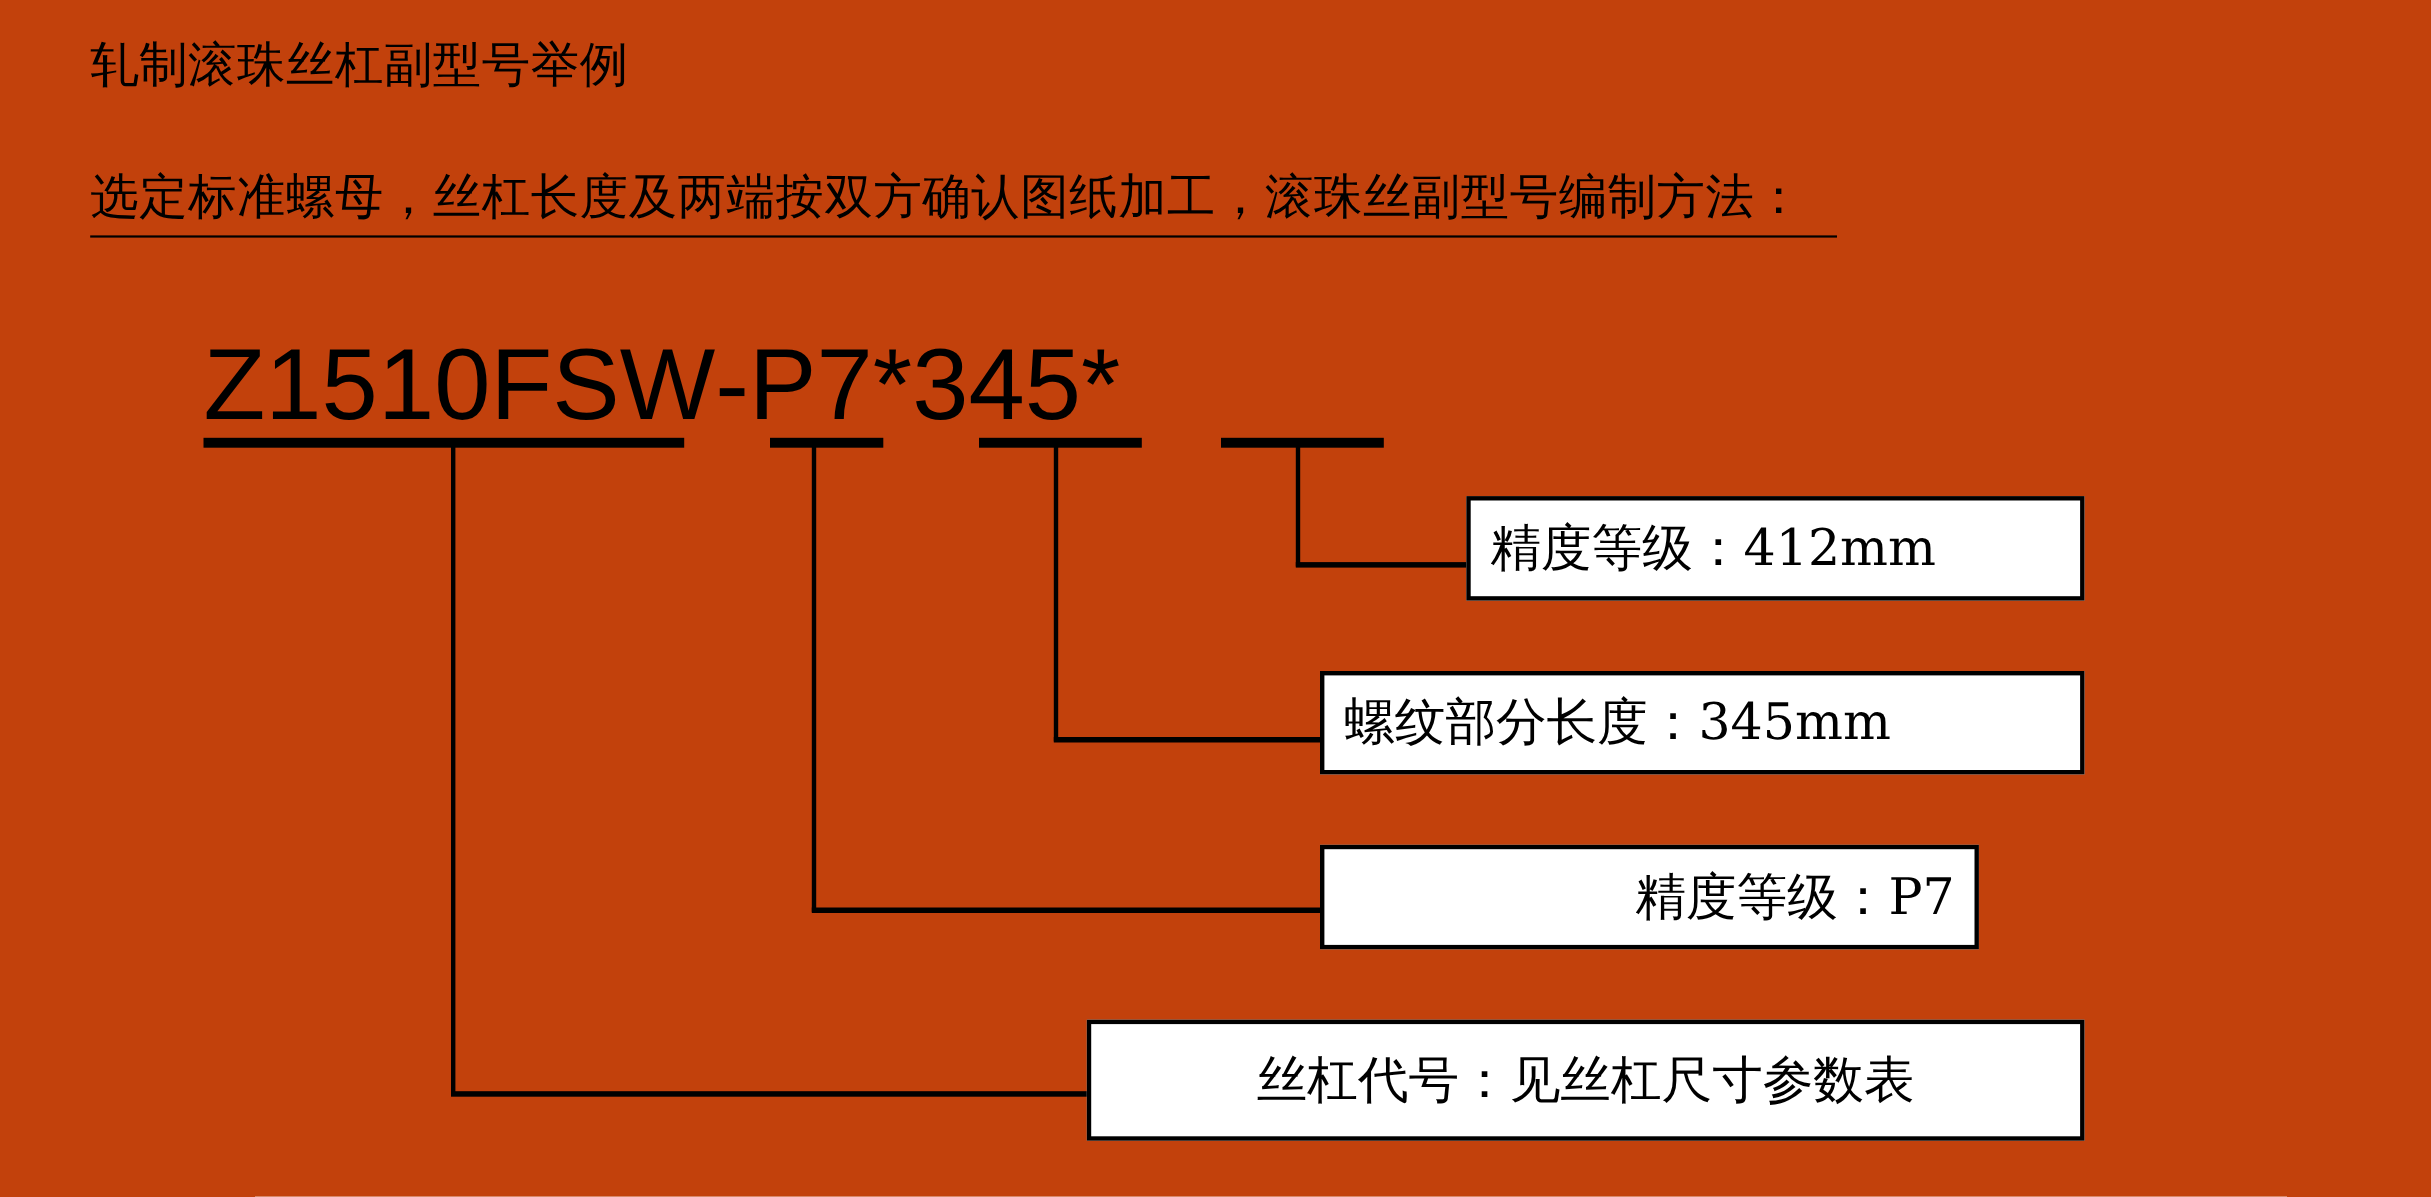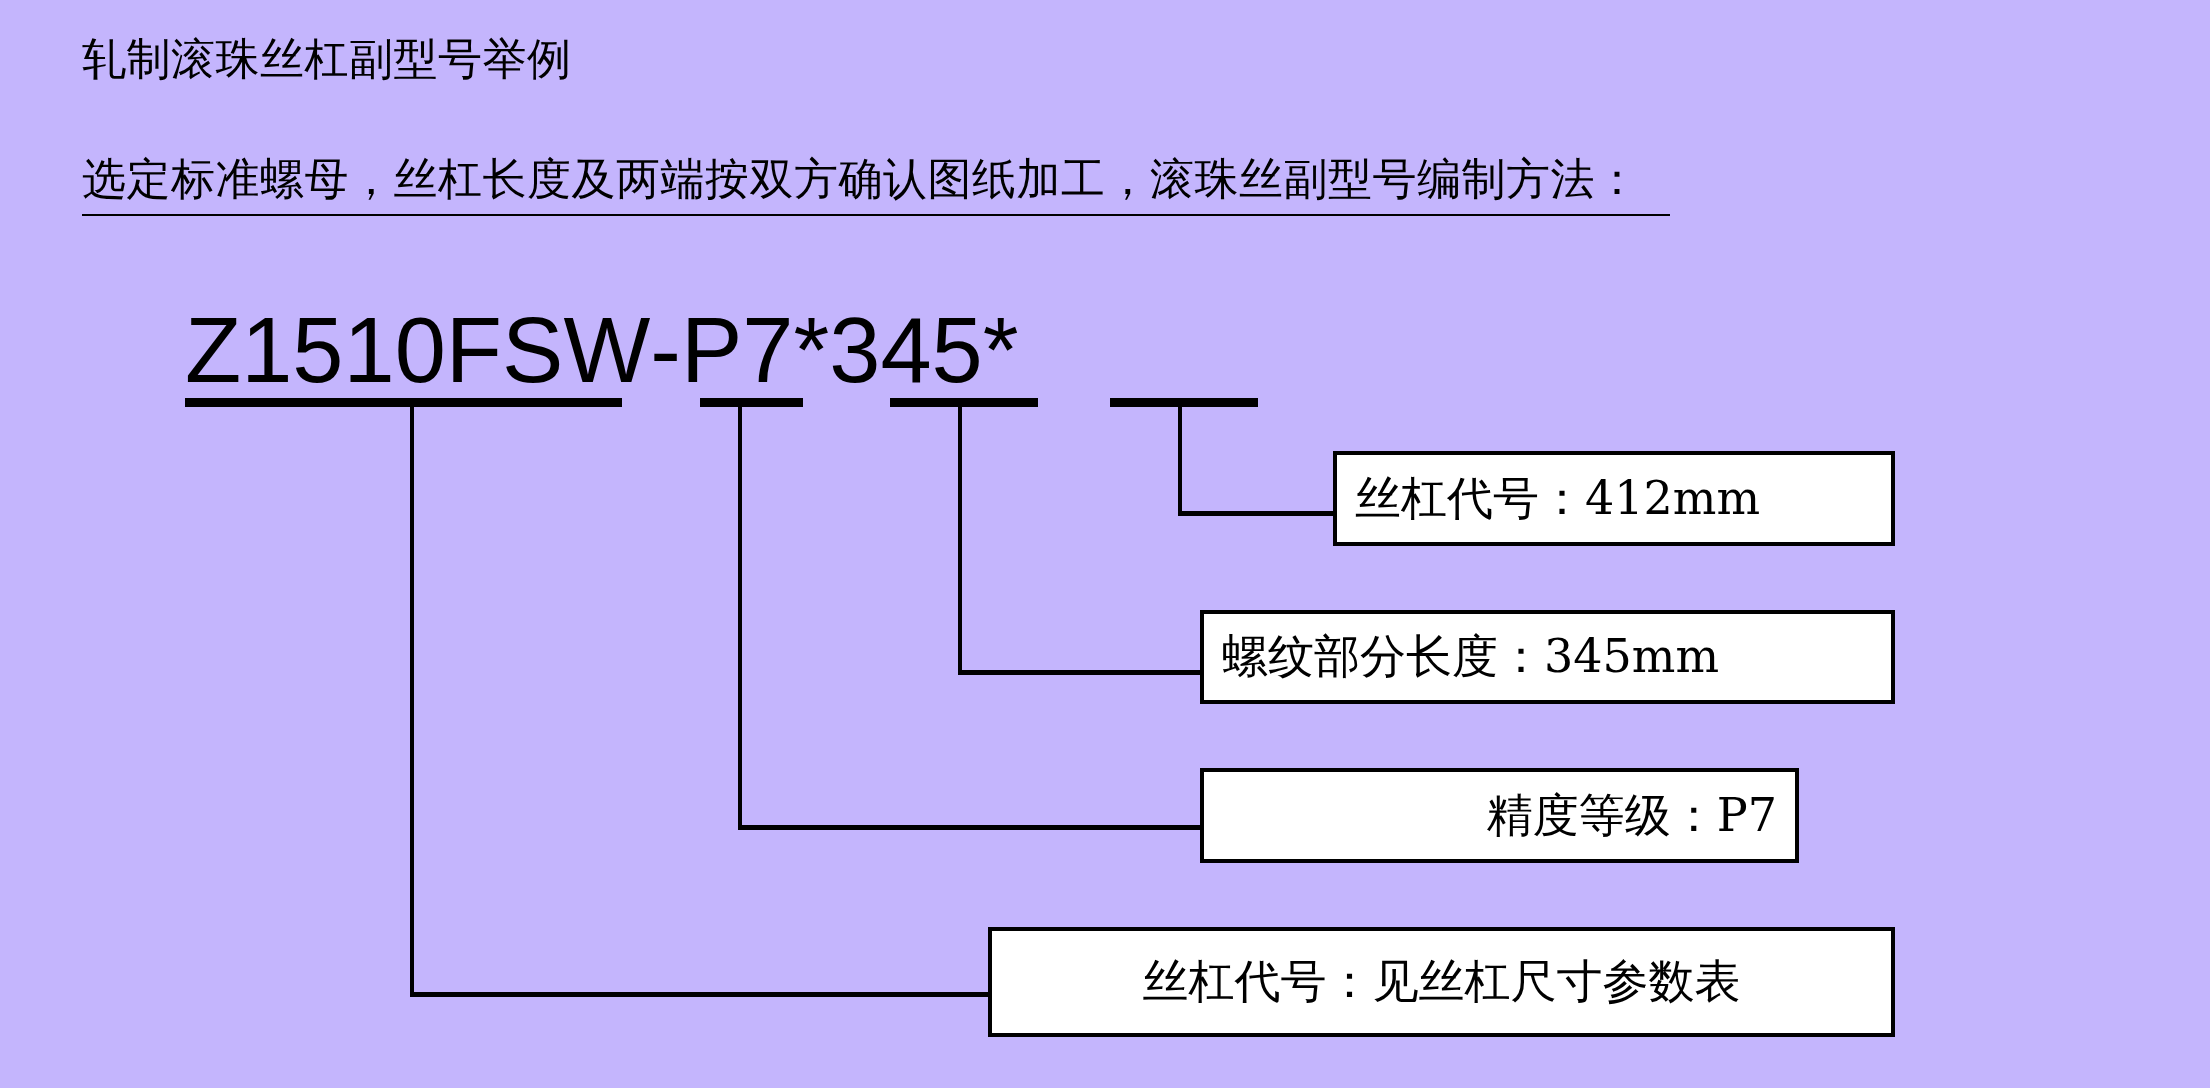--- a/index.html
+++ b/index.html
@@ -8,21 +8,21 @@
     background: #ffffff;
   }
   body {
     font-family: "Liberation Serif", serif;
     color: #000000;
   }
   #page {
     position: relative;
     width: 2210px;
     height: 1088px;
-    background: #c4b5fd;
+    background: #c2410c;
     overflow: hidden;
   }
 
   
   .heading-line {
     position: absolute;
     white-space: nowrap;
     font-family: "DejaVu Serif", "Liberation Serif", serif;
     font-size: 44px;
     letter-spacing: 0.5px;
@@ -133,21 +133,21 @@
   <div class="leader-v" style="left:958px; top:404px; height:270px;"></div>
   <div class="leader-h" style="left:958px; top:670px; width:246px;"></div>
 
   <div class="leader-v" style="left:738px; top:404px; height:425px;"></div>
   <div class="leader-h" style="left:738px; top:825px; width:466px;"></div>
 
   <div class="leader-v" style="left:410px; top:404px; height:592px;"></div>
   <div class="leader-h" style="left:410px; top:992px; width:582px;"></div>
 
   <div class="callout-box align-left" style="left:1333px; top:451px; width:562px; height:95px;">
-    <span class="box-text">丝杠代号：412mm</span>
+    <span class="box-text">精度等级：412mm</span>
   </div>
 
   <div class="callout-box align-left" style="left:1200px; top:610px; width:695px; height:94px;">
     <span class="box-text">螺纹部分长度：345mm</span>
   </div>
 
   <div class="callout-box align-right" style="left:1200px; top:768px; width:599px; height:95px;">
     <span class="box-text">精度等级：P7</span>
   </div>
 

